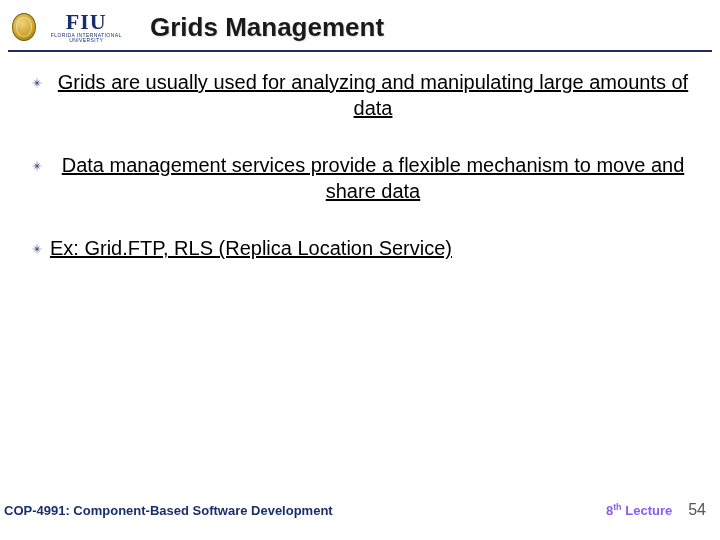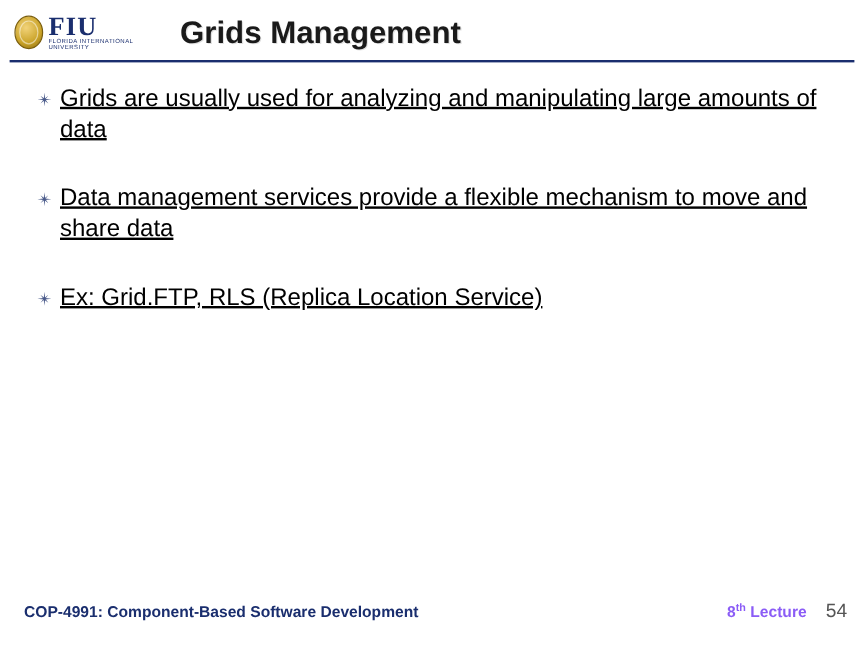--- a/index.html
+++ b/index.html
@@ -1,31 +1,31 @@
 <!DOCTYPE html>
 <html><head>
 <meta charset="utf-8">
 <style>
   * { margin: 0; padding: 0; box-sizing: border-box; }
   html, body { width: 720px; height: 540px; font-family: Arial, Helvetica, sans-serif; background: #fff; color: #000; }
-  .slide { position: relative; width: 720px; height: 529px; background: #fff; }
+  .slide { position: relative; width: 720px; height: 529px; background: #fff; text-align: center; }
   .header { position: absolute; top: 4px; left: 8px; right: 8px; height: 48px; display: flex; align-items: center; border-bottom: 2px solid #1a2e6e; }
   .logo-box { width: 120px; height: 38px; display: flex; align-items: center; gap: 4px; margin-left: 4px; }
   .seal { width: 28px; height: 28px; border-radius: 50%; background: radial-gradient(circle at 40% 35%, #f2d37a 0%, #c9a227 60%, #8a6b12 100%); border: 1px solid #7a5e0f; position: relative; }
   .seal::after { content:""; position:absolute; inset:3px; border-radius:50%; border:1px solid rgba(255,255,255,0.5); }
   .fiu-word { display:flex; flex-direction:column; line-height:1; }
   .fiu-big { font-weight: 800; font-size: 22px; letter-spacing: 1px; color: #1a2e6e; font-family: Georgia, 'Times New Roman', serif; }
   .fiu-small { font-size: 5px; letter-spacing: 0.4px; color:#1a2e6e; text-transform: uppercase; }
   .title { font-size: 26px; font-weight: 700; color: #1a1a1a; margin-left: 18px; text-shadow: 1px 1px 0 rgba(0,0,0,0.12); }
   .body { position: absolute; top: 70px; left: 24px; right: 24px; }
   .item { display: flex; align-items: flex-start; margin-bottom: 32px; text-decoration: underline; }
   .bullet { flex: 0 0 26px; display:flex; justify-content:center; padding-top:6px; }
   .bullet svg { width: 14px; height: 14px; }
   .text { font-size: 20px; line-height: 1.28; color:#000; }
-  .footer { position: absolute; bottom: 10px; left: 20px; right: 14px; display: flex; align-items: baseline; justify-content: space-between; font-size: 13px; }
+  .footer { position: absolute; bottom: 10px; left: 4px; right: 14px; display: flex; align-items: baseline; justify-content: space-between; font-size: 13px; }
   .course { color: #1a2e6e; font-weight: 700; }
   .lecture { color: #8b5cf6; font-weight: 600; }
   .lecture sup { font-size: 9px; }
   .pagenum { color: #555; font-size: 16px; margin-left: 16px; }
   .footer-right { display:flex; align-items:baseline; }
 </style>
 </head>
 <body>
 
 <div class="slide">

